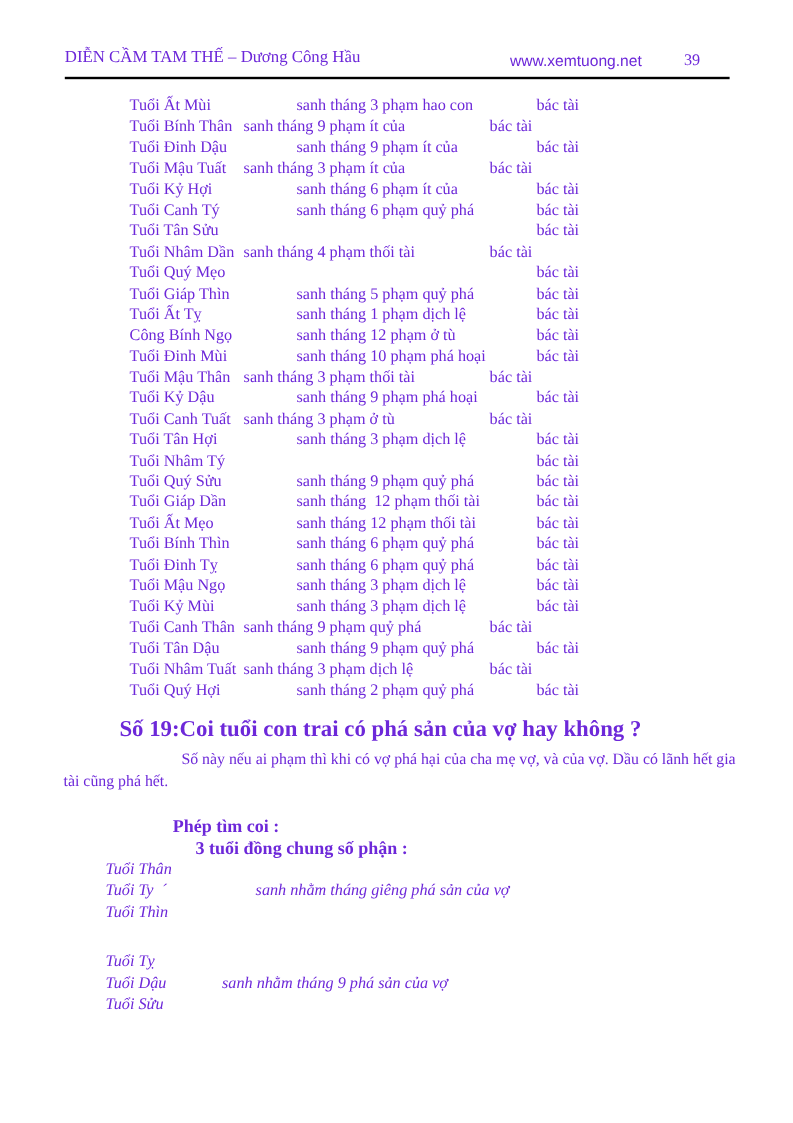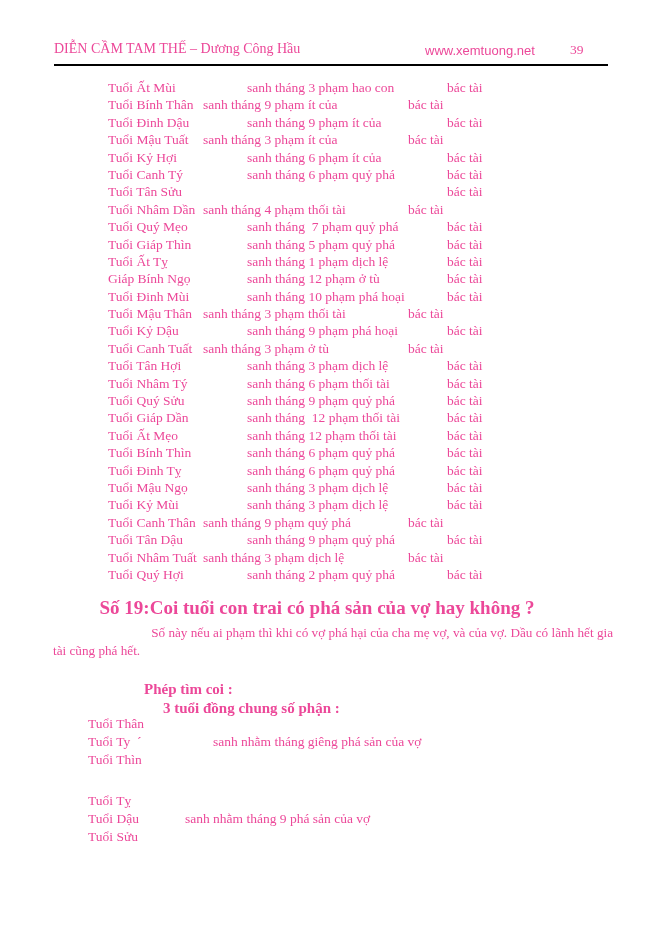--- a/index.html
+++ b/index.html
@@ -1,20 +1,20 @@
 <!DOCTYPE html>
 <html lang="vi"><head>
 <meta charset="utf-8">
 <style>
   html,body{margin:0;padding:0;background:#fff;}
   .page{
     position:relative;
     width:661px;height:880px;
     background:#ffffff;
-    color:#ec4899;
+    color:#6d28d9;
     font-family:"Liberation Serif","DejaVu Serif",serif;
     overflow:hidden;
   }
   .hdr-title{position:absolute;left:54px;top:41px;font-size:14px;white-space:pre;}
   .hdr-site{position:absolute;left:425px;top:43px;font-size:13px;
     font-family:"Liberation Sans","DejaVu Sans",sans-serif;}
   .hdr-page{position:absolute;left:570px;top:42px;font-size:13.5px;}
   .rule{position:absolute;left:54px;top:64px;width:554px;border-top:2px solid #000;}
 
   .list{position:absolute;left:0;top:79px;width:661px;padding-left:20px;}
@@ -26,21 +26,21 @@
   .row.wide .c3{left:427px;}
   .row.narrow .c3{left:388px;}
 
   .heading{position:absolute;left:40px;top:595px;width:554px;text-align:center;
     font-weight:bold;font-size:19px;line-height:26px;}
   .para{position:absolute;left:53px;top:624px;width:560px;font-size:13.2px;line-height:18px;}
   .para .l1{text-indent:28px;text-align:right;}
   .method{position:absolute;left:144px;top:680px;font-weight:bold;font-size:15px;line-height:18px;}
   .glabel{position:absolute;left:163px;top:699px;font-weight:bold;font-size:15px;line-height:18px;}
 
-  .group{position:absolute;left:0;width:661px;}
+  .group{position:absolute;left:0;width:661px;font-style:italic;}
   #group0{top:715px;}
   #group1{top:792px;}
   .grow{position:relative;height:18px;}
   .grow span{position:absolute;top:0;line-height:18px;font-size:13.5px;white-space:pre;}
   .g-age{left:88px;}
   #group0 .g-detail{left:213px;}
   #group1 .g-detail{left:185px;}
 </style>
 </head>
 <body>
@@ -87,35 +87,34 @@
         <span class="c1">Tuổi Tân Sửu</span>
         <span class="c3">bác tài</span>
       </div>
       <div class="row narrow">
         <span class="c1">Tuổi Nhâm Dần</span>
         <span class="c2">sanh tháng 4 phạm thối tài</span>
         <span class="c3">bác tài</span>
       </div>
       <div class="row wide">
         <span class="c1">Tuổi Quý Mẹo</span>
-        <span class="c2">sanh tháng  7 phạm quỷ phá</span>
         <span class="c3">bác tài</span>
       </div>
       <div class="row wide">
         <span class="c1">Tuổi Giáp Thìn</span>
         <span class="c2">sanh tháng 5 phạm quỷ phá</span>
         <span class="c3">bác tài</span>
       </div>
       <div class="row wide">
         <span class="c1">Tuổi Ất Tỵ</span>
         <span class="c2">sanh tháng 1 phạm dịch lệ</span>
         <span class="c3">bác tài</span>
       </div>
       <div class="row wide">
-        <span class="c1">Giáp Bính Ngọ</span>
+        <span class="c1">Công Bính Ngọ</span>
         <span class="c2">sanh tháng 12 phạm ở tù</span>
         <span class="c3">bác tài</span>
       </div>
       <div class="row wide">
         <span class="c1">Tuổi Đinh Mùi</span>
         <span class="c2">sanh tháng 10 phạm phá hoại</span>
         <span class="c3">bác tài</span>
       </div>
       <div class="row narrow">
         <span class="c1">Tuổi Mậu Thân</span>
@@ -132,21 +131,20 @@
         <span class="c2">sanh tháng 3 phạm ở tù</span>
         <span class="c3">bác tài</span>
       </div>
       <div class="row wide">
         <span class="c1">Tuổi Tân Hợi</span>
         <span class="c2">sanh tháng 3 phạm dịch lệ</span>
         <span class="c3">bác tài</span>
       </div>
       <div class="row wide">
         <span class="c1">Tuổi Nhâm Tý</span>
-        <span class="c2">sanh tháng 6 phạm thối tài</span>
         <span class="c3">bác tài</span>
       </div>
       <div class="row wide">
         <span class="c1">Tuổi Quý Sửu</span>
         <span class="c2">sanh tháng 9 phạm quỷ phá</span>
         <span class="c3">bác tài</span>
       </div>
       <div class="row wide">
         <span class="c1">Tuổi Giáp Dần</span>
         <span class="c2">sanh tháng  12 phạm thối tài</span>

